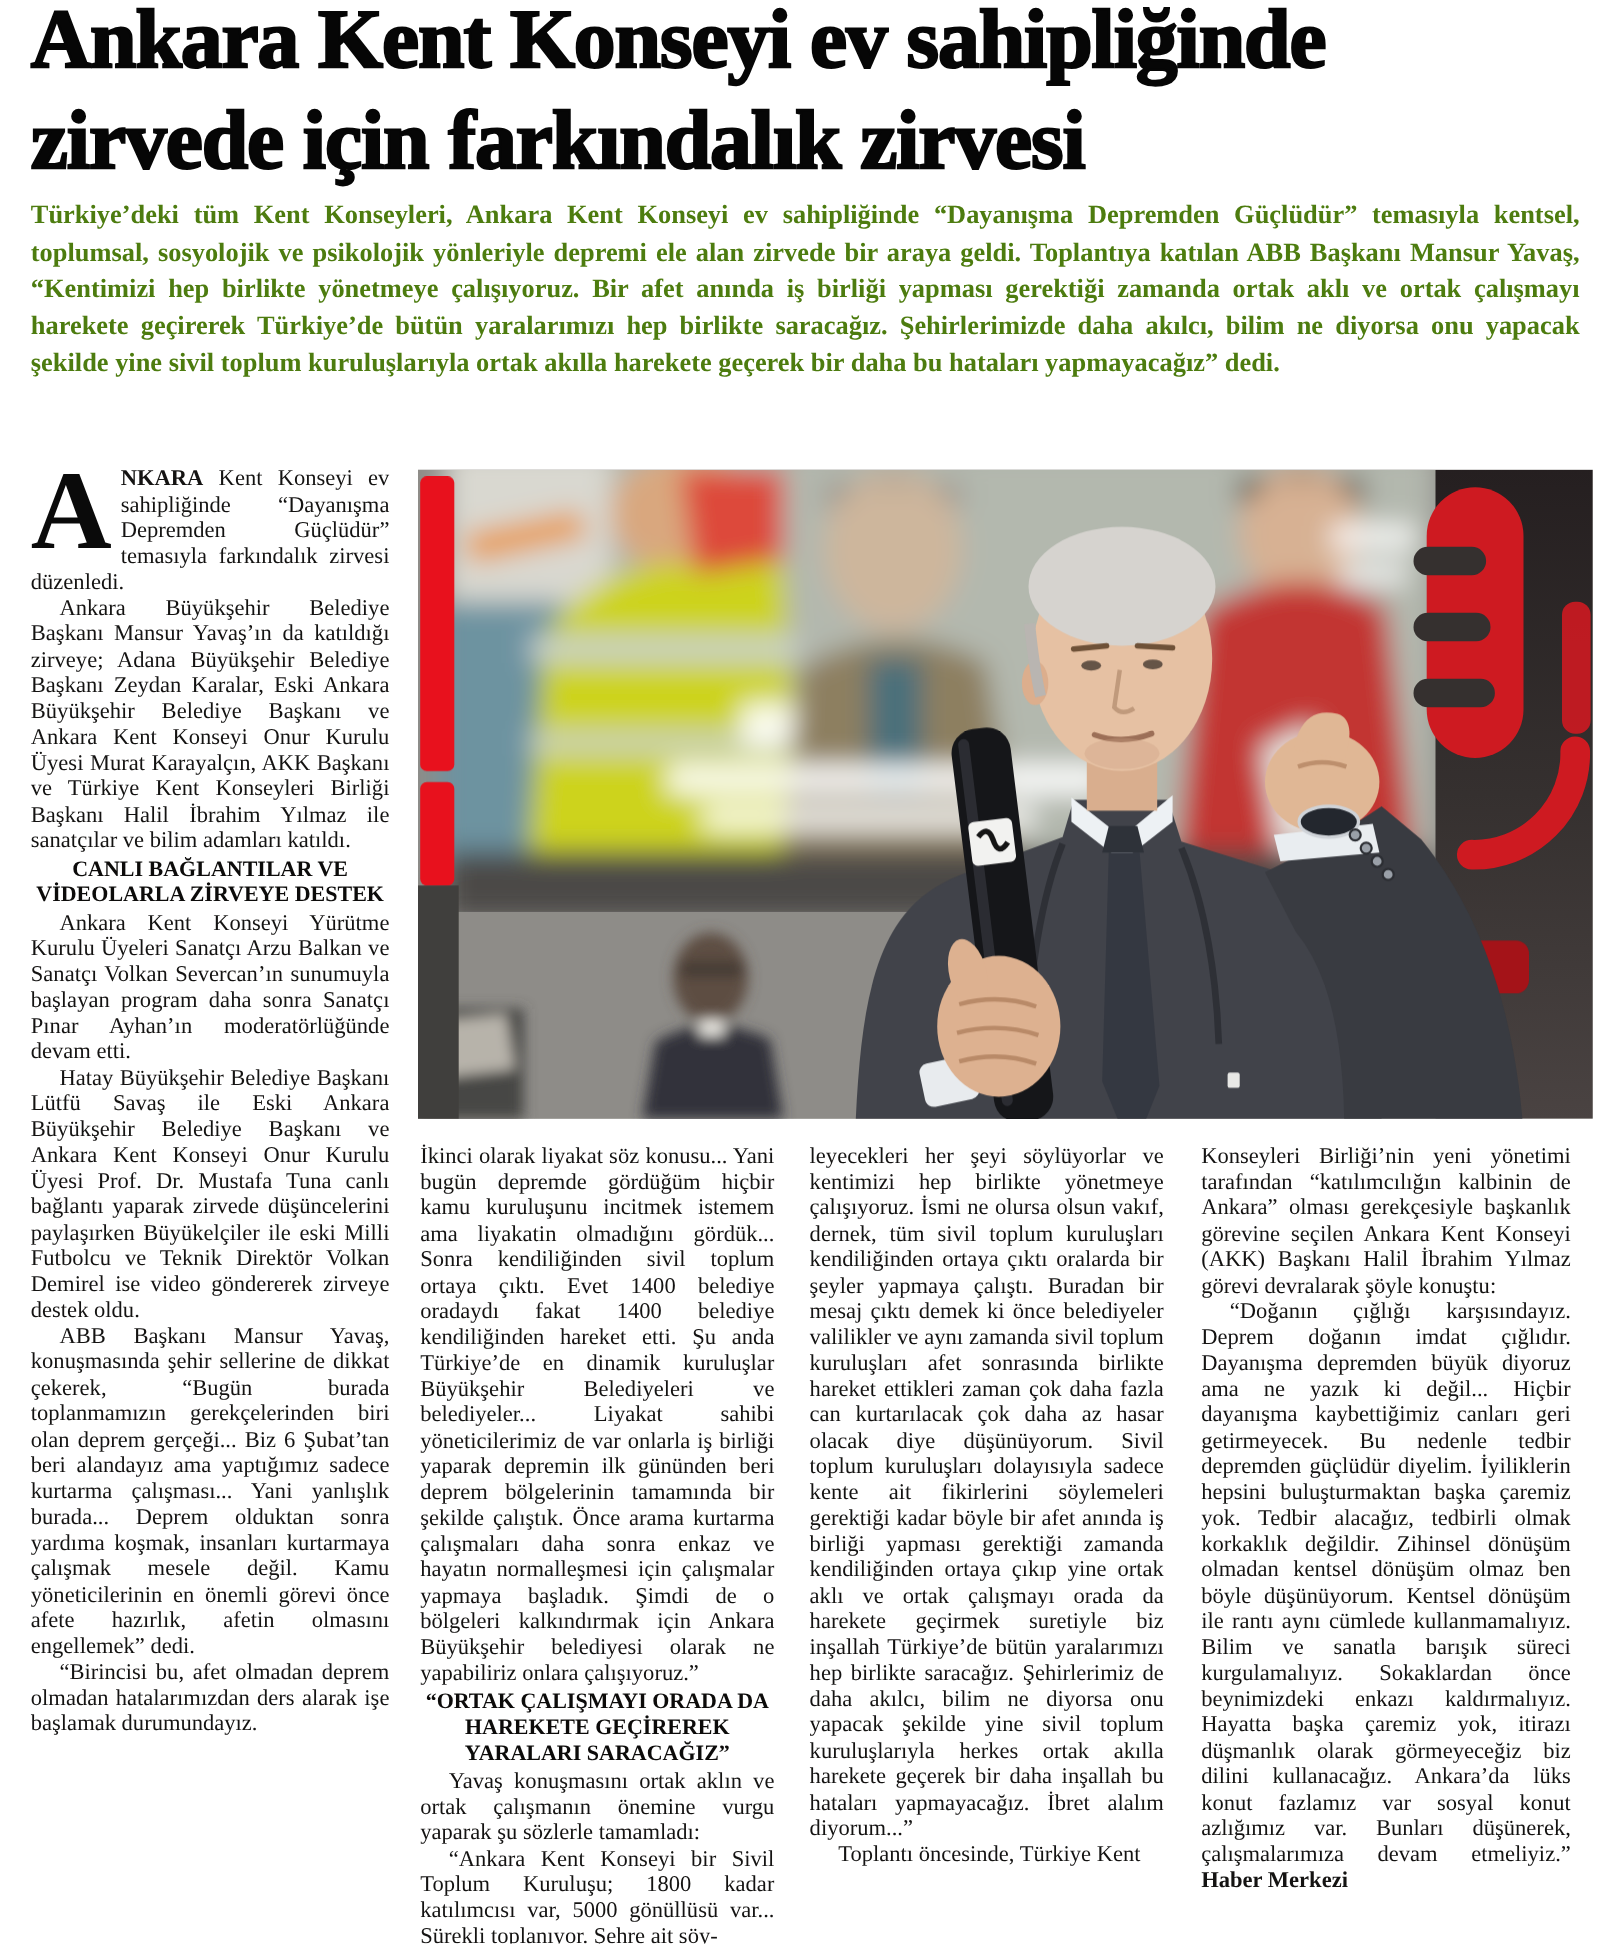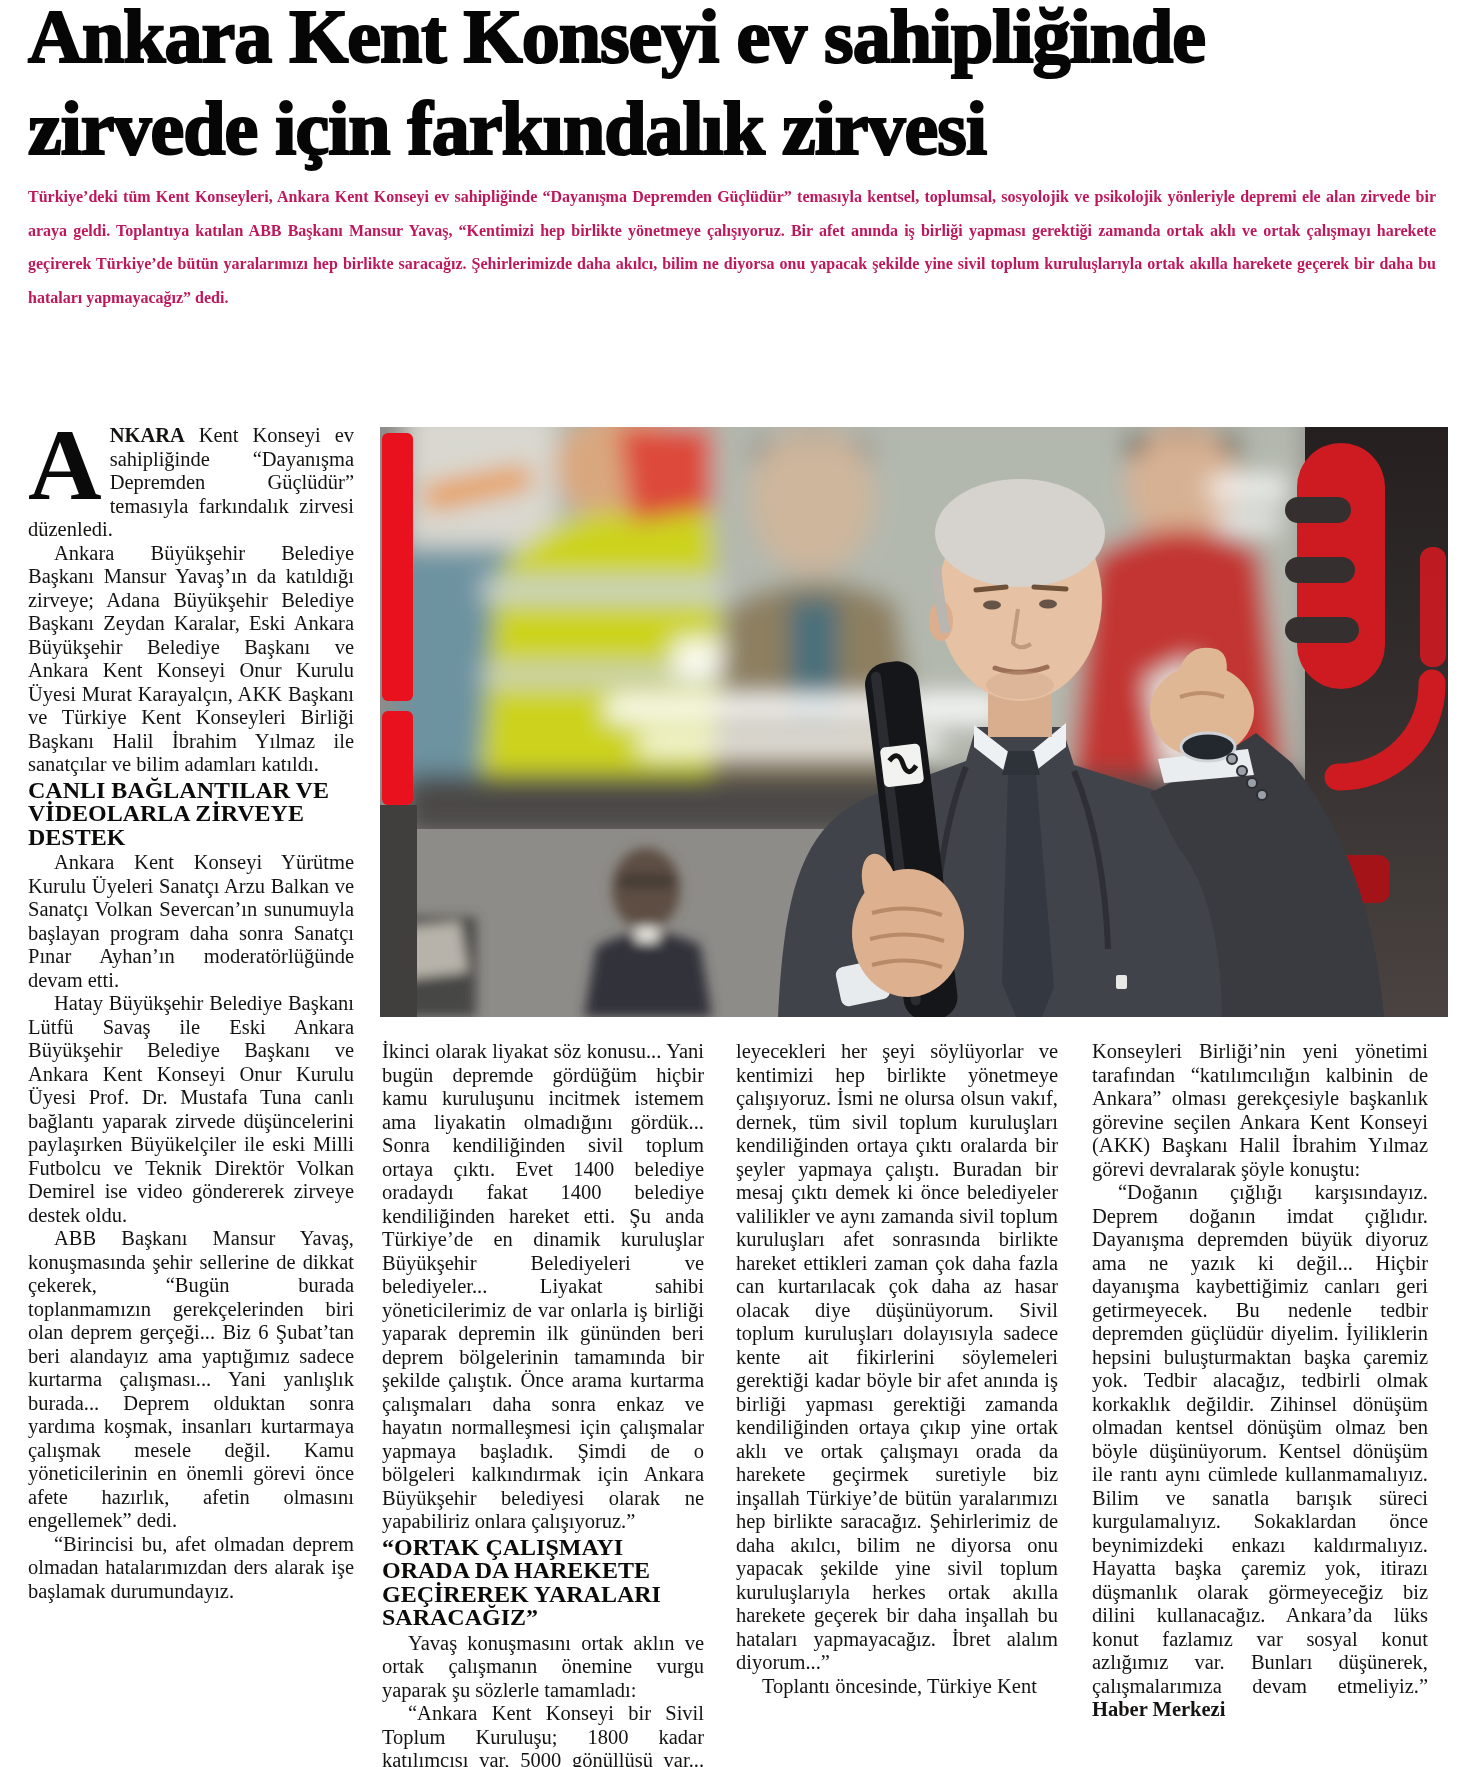--- a/index.html
+++ b/index.html
@@ -9,36 +9,36 @@
   }
   .page{position:absolute;inset:0;}
   .headline{
     position:absolute;left:28px;top:-10px;width:1412px;margin:0;
     font-size:76px;line-height:92px;font-weight:900;letter-spacing:-1px;
     color:#060606;-webkit-text-stroke:2.2px #060606;
     font-family:"Liberation Serif",serif;
   }
   .lead{
     position:absolute;left:28px;top:180px;width:1408px;margin:0;
-    font-size:16px;line-height:33.5px;font-weight:bold;text-align:justify;
-    color:#be185d;
+    font-size:24px;line-height:33.5px;font-weight:bold;text-align:justify;
+    color:#4d7c0f;
   }
   .col{
     position:absolute;top:1040px;height:727px;width:322px;overflow:hidden;
     font-size:20.5px;line-height:23.5px;text-align:justify;color:#141312;
   }
   .col p{margin:0;}
   .col p.ind{text-indent:26px;}
   .col1{left:28px;top:424px;width:326px;height:1343px;}
   .col2{left:382px;}
   .col3{left:736px;}
   .col4{left:1092px;width:336px;}
   .subhead{
-    margin:2px 0;font-weight:bold;text-align:left;
-    font-size:24px;line-height:23.5px;color:#0c0b0a;
+    margin:2px 0;font-weight:bold;text-align:center;
+    font-size:20px;line-height:23.5px;color:#0c0b0a;
   }
   .dropcap{
     float:left;font-weight:bold;font-size:102px;line-height:74px;
     padding:4px 8px 0 0;color:#0a0a0a;
   }
   .byline{font-weight:bold;}
   .photo{
     position:absolute;left:380px;top:427px;width:1068px;height:590px;margin:0;
     overflow:hidden;background:#8e8c88;
   }

